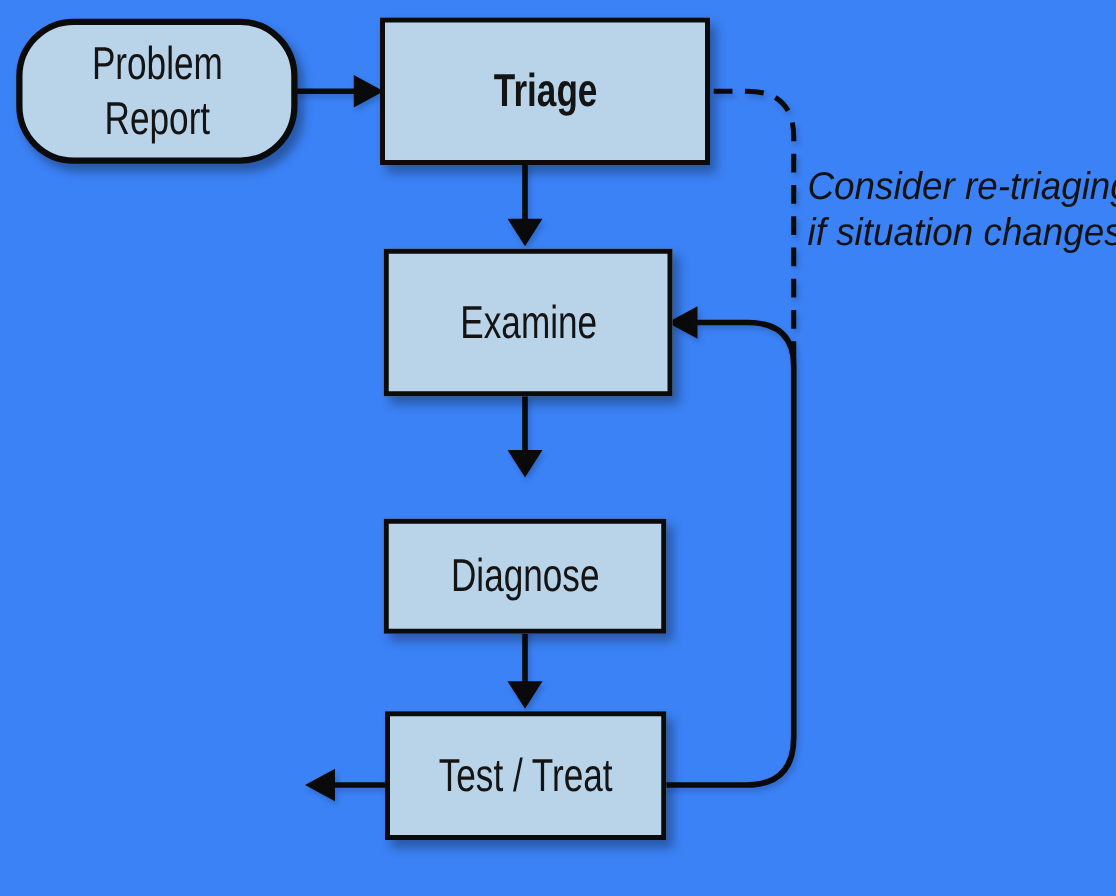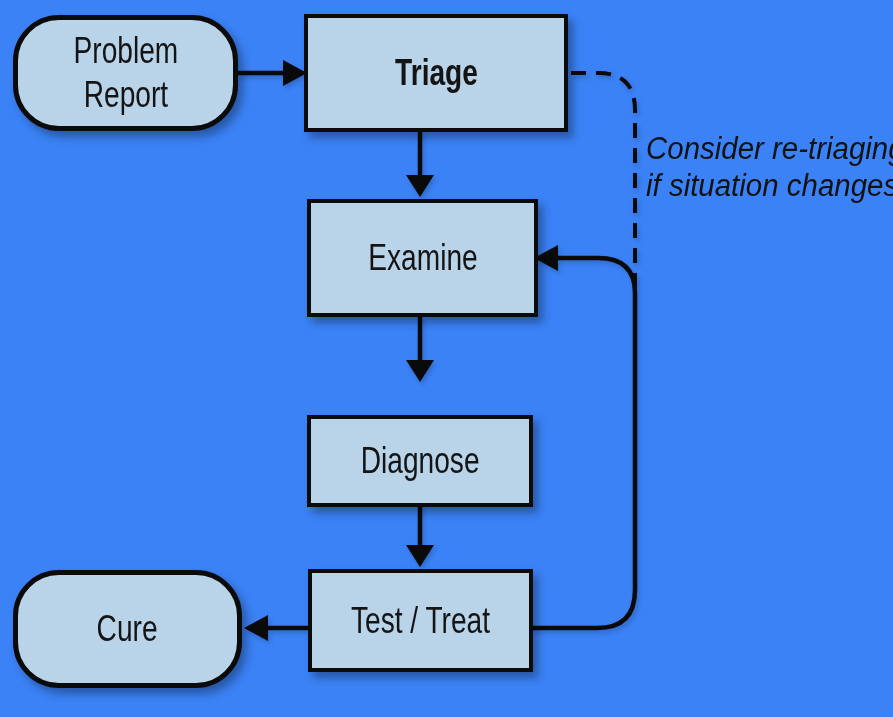--- a/index.html
+++ b/index.html
@@ -133,22 +133,19 @@
   </div>
 
   <div class="node" style="left:307px; top:384px; width:226px; height:92px;margin-top:31px;">
     <span class="label">Diagnose</span>
   </div>
 
   <div class="node" style="left:308px; top:569px; width:225px; height:103px;">
     <span class="label">Test / Treat</span>
   </div>
 
-  <div class="node rounded" style="left:13px; top:570px; width:229px; height:118px;">
-    <span class="label">Cure</span>
-  </div>
 
   <div class="annotation">
     <div>Consider re-triaging</div>
     <div>if situation changes</div>
   </div>
 
 </div>
 
 </body></html>

